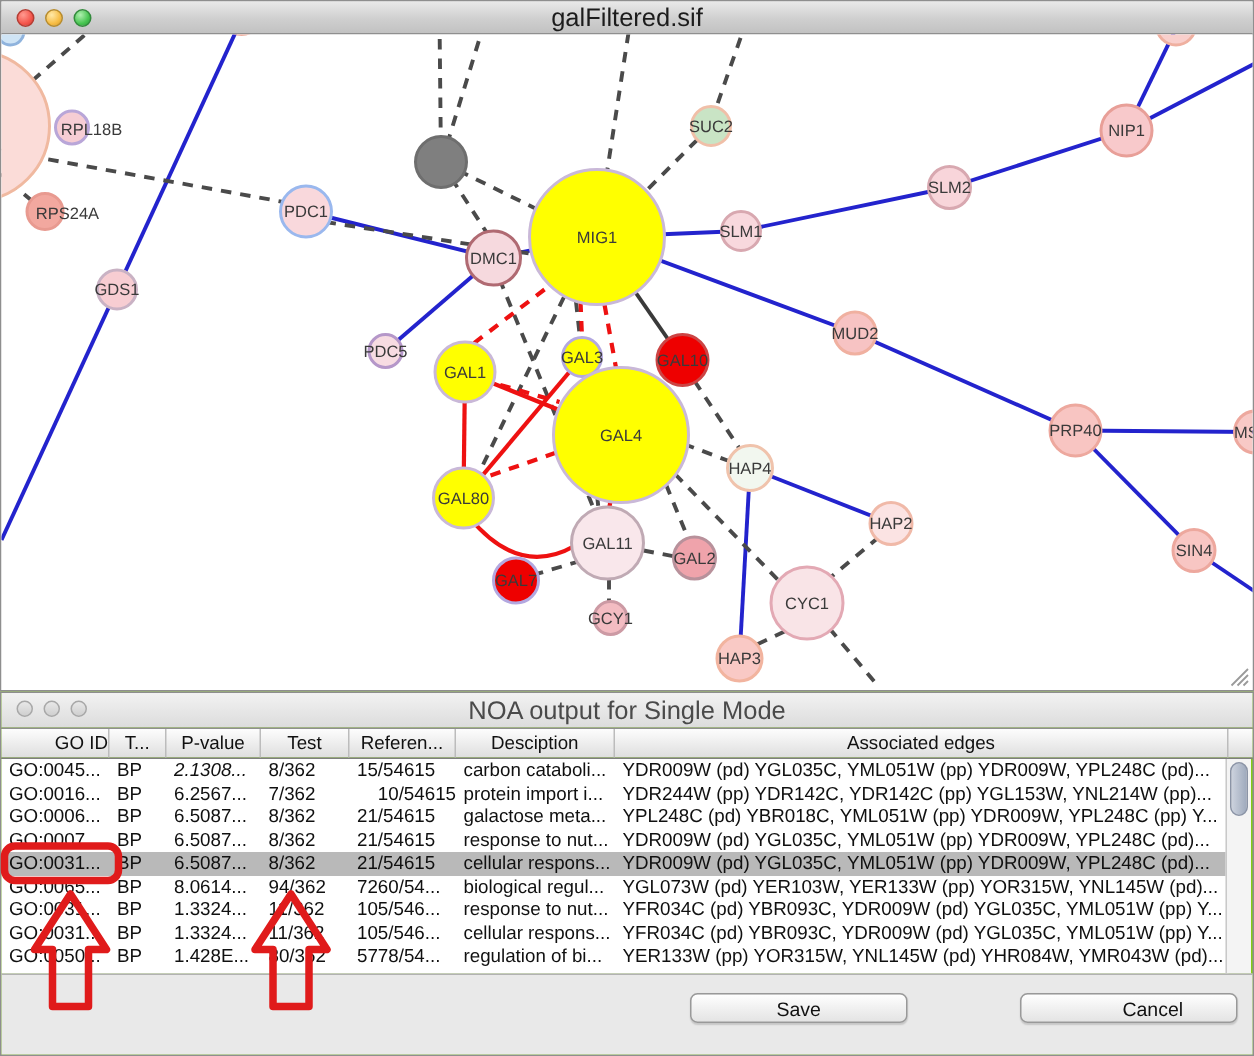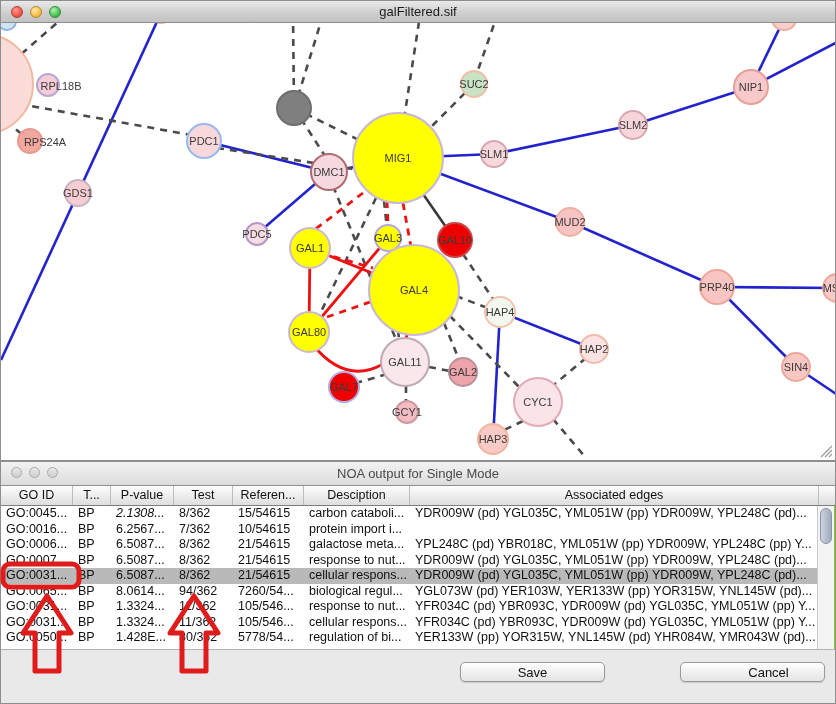--- a/index.html
+++ b/index.html
@@ -4,21 +4,21 @@
 <style>
   * { margin:0; padding:0; box-sizing:border-box; }
   html,body { width:836px; height:704px; overflow:hidden;
     font-family:"Liberation Sans", sans-serif; background:#e9e9e9; }
   .window { position:absolute; left:0; width:836px; border:1px solid #8e8e8e; background:#fff; }
   #graph-window { top:0; height:461px; }
   #table-window { top:461px; height:243px; background:#84cc16; }
   .titlebar { position:relative; height:22px;
     background:linear-gradient(#e9e9e9,#cfcfcf 55%,#c2c2c2);
     border-bottom:1px solid #8f8f8f; text-align:center; }
-  .titlebar .title { font-size:13px; line-height:22px; color:#1c1c1c; }
+  .titlebar .title { font-size:17px; line-height:22px; color:#1c1c1c; }
   #table-window .titlebar { height:24px;
     background:linear-gradient(#f2f2f2,#dcdcdc); }
   #table-window .titlebar .title { line-height:24px; color:#4a4a4a; }
   .lights { position:absolute; left:10px; top:5px; display:flex; gap:7px; }
   .light { width:12px; height:12px; border-radius:50%; }
   .light.red   { background:radial-gradient(circle at 35% 30%, #ff9a90, #f4564c 60%, #c93a31); border:1px solid #b43c33;}
   .light.yellow{ background:radial-gradient(circle at 35% 30%, #ffe9a8, #f7bd45 60%, #d29a2b); border:1px solid #b78c2e;}
   .light.green { background:radial-gradient(circle at 35% 30%, #b0f0b0, #48c451 60%, #2c9a38); border:1px solid #338a3c;}
   .light.hollow{ background:linear-gradient(#e8e8e8,#cfcfcf); border:1px solid #a8a8a8; width:11px; height:11px;}
   #graph-canvas { position:absolute; top:22px; left:0; width:834px; height:437px; background:#fff; }
@@ -190,21 +190,21 @@
   <div class="titlebar">
     <div class="lights">
       <span class="light hollow"></span>
       <span class="light hollow"></span>
       <span class="light hollow"></span>
     </div>
     <span class="title">NOA output for Single Mode</span>
   </div>
 
   <div id="noa-header">
-      <div class="hcell" style="width: 72px;">GO ID</div>
+      <div class="hcell" style="width: 72px; text-align: right;">GO ID</div>
       <div class="hcell" style="width: 38px;">T...</div>
       <div class="hcell" style="width: 63px;">P-value</div>
       <div class="hcell" style="width: 59px;">Test</div>
       <div class="hcell" style="width: 71px;">Referen...</div>
       <div class="hcell" style="width: 106px;">Desciption</div>
       <div class="hcell" style="width: 409px;">Associated edges</div>
     </div>
   <div id="noa-body">
       <div class="trow">
         <div class="tcell" style="width: 72px;">GO:0045...</div>
@@ -213,22 +213,23 @@
         <div class="tcell" style="width: 59px;">8/362</div>
         <div class="tcell" style="width: 71px;">15/54615</div>
         <div class="tcell" style="width: 106px;">carbon cataboli...</div>
         <div class="tcell" style="width: 409px;">YDR009W (pd) YGL035C, YML051W (pp) YDR009W, YPL248C (pd)...</div>
       </div>
       <div class="trow">
         <div class="tcell" style="width: 72px;">GO:0016...</div>
         <div class="tcell" style="width: 38px;">BP</div>
         <div class="tcell" style="width: 63px;">6.2567...</div>
         <div class="tcell" style="width: 59px;">7/362</div>
-        <div class="tcell" style="width: 71px;">10/54615</div>
+        <div class="tcell" style="width: 71px; text-align: right;">10/54615</div>
         <div class="tcell" style="width: 106px;">protein import i...</div>
+        <div class="tcell" style="width: 409px;">YDR244W (pp) YDR142C, YDR142C (pp) YGL153W, YNL214W (pp)...</div>
       </div>
       <div class="trow">
         <div class="tcell" style="width: 72px;">GO:0006...</div>
         <div class="tcell" style="width: 38px;">BP</div>
         <div class="tcell" style="width: 63px;">6.5087...</div>
         <div class="tcell" style="width: 59px;">8/362</div>
         <div class="tcell" style="width: 71px;">21/54615</div>
         <div class="tcell" style="width: 106px;">galactose meta...</div>
         <div class="tcell" style="width: 409px;">YPL248C (pd) YBR018C, YML051W (pp) YDR009W, YPL248C (pp) Y...</div>
       </div>

